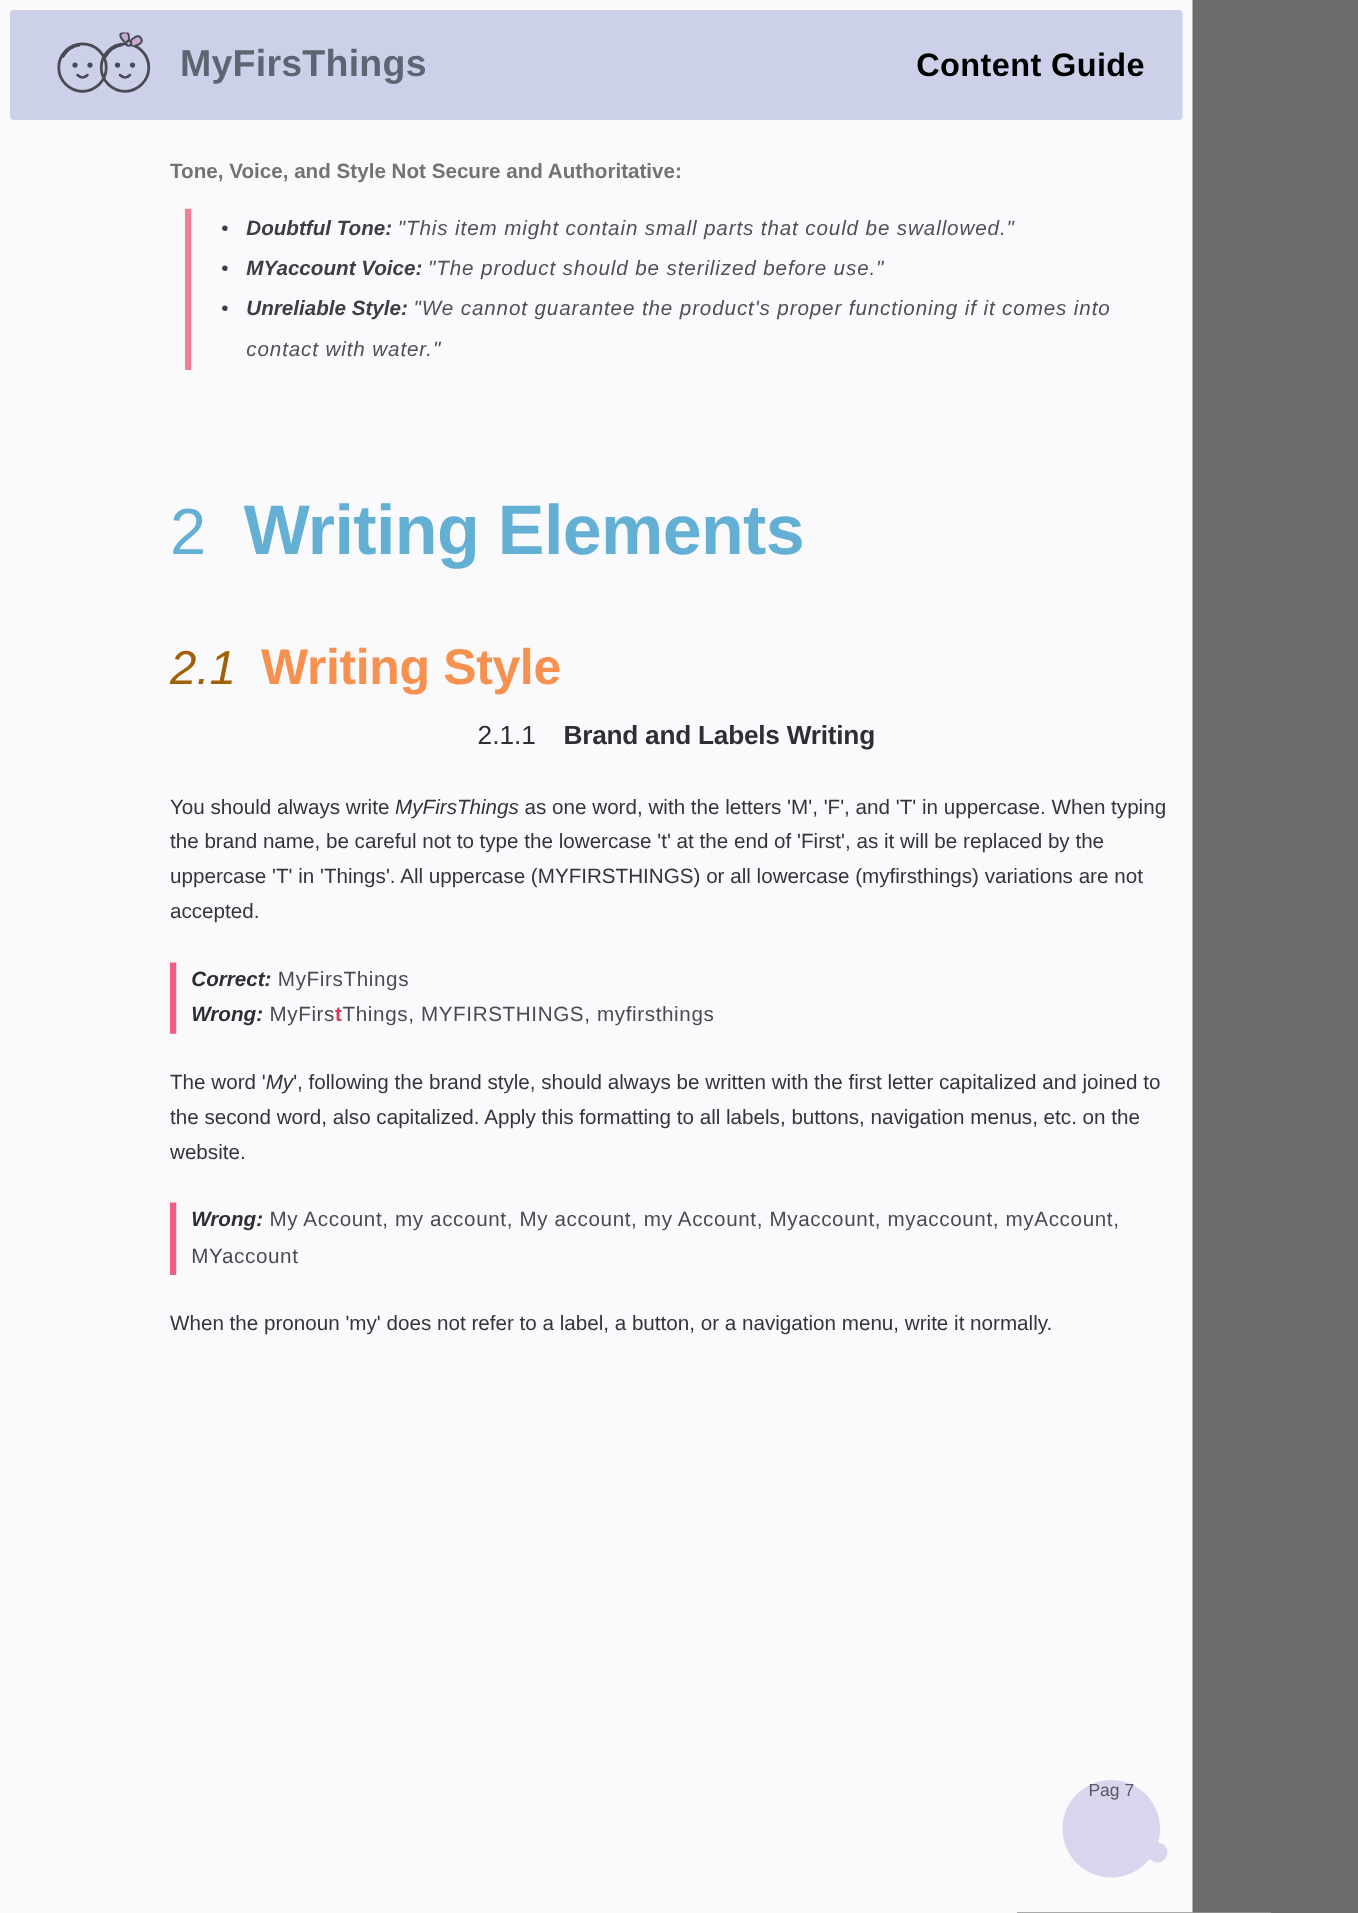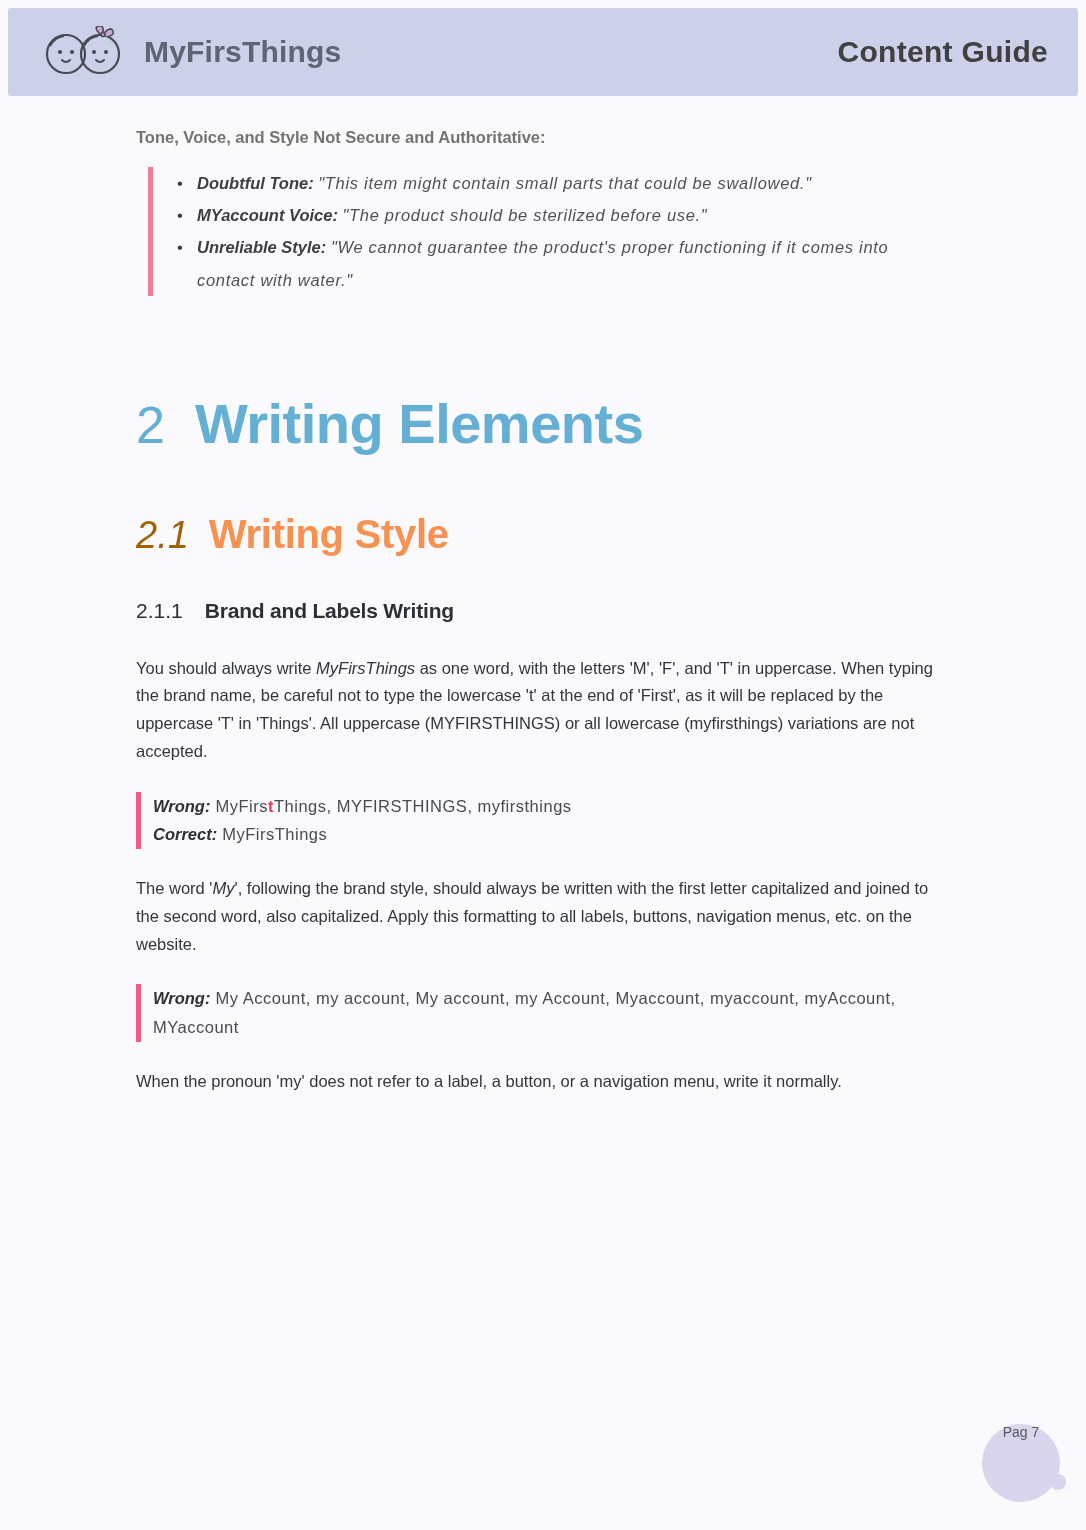--- a/index.html
+++ b/index.html
@@ -5,21 +5,21 @@
   html, body {
     margin: 0;
     padding: 0;
     background: #6b6b6b;
   }
   body {
     font-family: "Liberation Sans", sans-serif;
   }
   .page {
     position: relative;
-    width: 1086px;
+    width: 954px;
     height: 1530px;
     background: #faf9fb;
     overflow: hidden;
   }
 
   
   .header {
     position: absolute;
     top: 8px;
     left: 8px;
@@ -43,23 +43,23 @@
     height: 52px;
     position: relative;
   }
   .brand-name {
     font-size: 30px;
     font-weight: bold;
     color: #5e6472;
     letter-spacing: 0.2px;
   }
   .header-title {
-    font-size: 30px;
-    font-weight: bold;
-    color: #404040;
+    font-size: 26px;
+    font-weight: bold;
+    color: #000000;
     letter-spacing: 0.3px;
   }
 
   
   .content {
     position: absolute;
     top: 128px;
     left: 136px;
     width: 810px;
   }
@@ -136,24 +136,25 @@
     font-style: italic;
   }
   .section .title {
     font-size: 40px;
     color: #f7914f;
     font-weight: bold;
     letter-spacing: -0.3px;
   }
 
   .subsection {
-    margin-top: 42px;
+    margin-top: 20px;
     display: flex;
     align-items: baseline;
     gap: 22px;
+    justify-content: center;
   }
   .subsection .num {
     font-size: 21px;
     color: #2e2e38;
   }
   .subsection .title {
     font-size: 21px;
     color: #2e2e38;
     font-weight: bold;
     letter-spacing: -0.2px;
@@ -285,26 +286,26 @@
 
     <div class="subsection">
       <span class="num">2.1.1</span>
       <span class="title">Brand and Labels Writing</span>
     </div>
 
     <p class="body"><span>You should always write </span><em>MyFirsThings</em><span> as one word, with the letters 'M', 'F', and 'T' in uppercase. When typing the brand name, be careful not to type the lowercase 't' at the end of 'First', as it will be replaced by the uppercase 'T' in 'Things'. All uppercase (MYFIRSTHINGS) or all lowercase (myfirsthings) variations are not accepted.</span></p>
 
     <div class="callout">
       <div class="line">
+        <span class="tag">Correct:</span>
+        <span>MyFirsThings</span>
+      </div>
+      <div class="line">
         <span class="tag">Wrong:</span>
         <span>MyFirs</span><span class="hl">t</span><span>Things, MYFIRSTHINGS, myfirsthings</span>
-      </div>
-      <div class="line">
-        <span class="tag">Correct:</span>
-        <span>MyFirsThings</span>
       </div>
     </div>
 
     <p class="body tight"><span>The word '</span><em>My</em><span>', following the brand style, should always be written with the first letter capitalized and joined to the second word, also capitalized. Apply this formatting to all labels, buttons, navigation menus, etc. on the website.</span></p>
 
     <div class="callout">
       <div class="line">
         <span class="tag">Wrong:</span>
         <span>My Account, my account, My account, my Account, Myaccount, myaccount, myAccount, MYaccount</span>
       </div>

